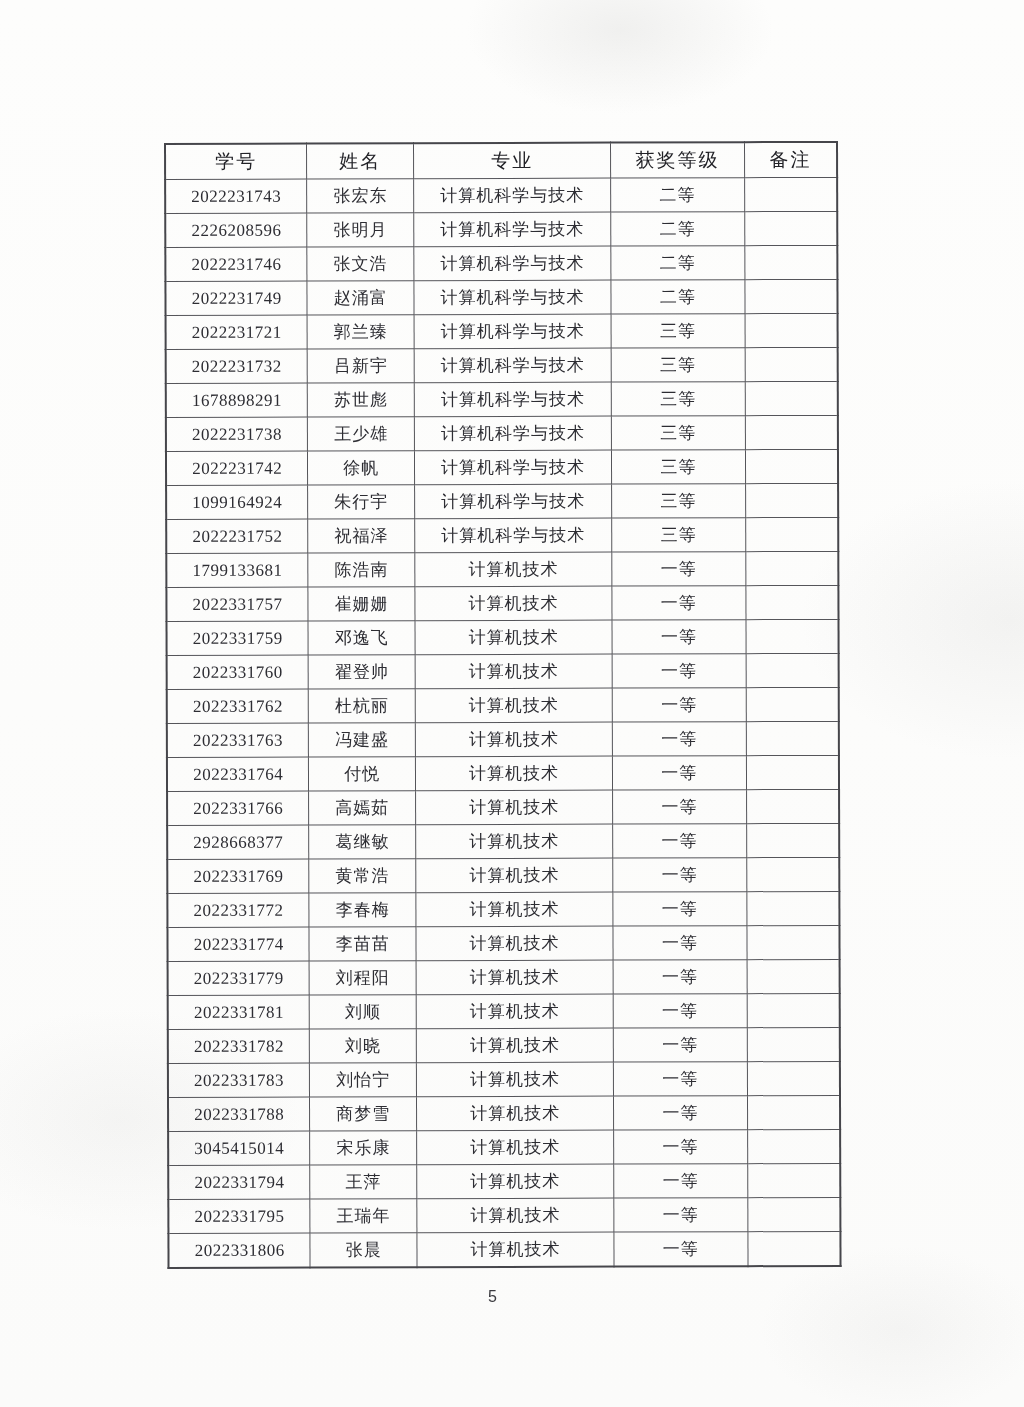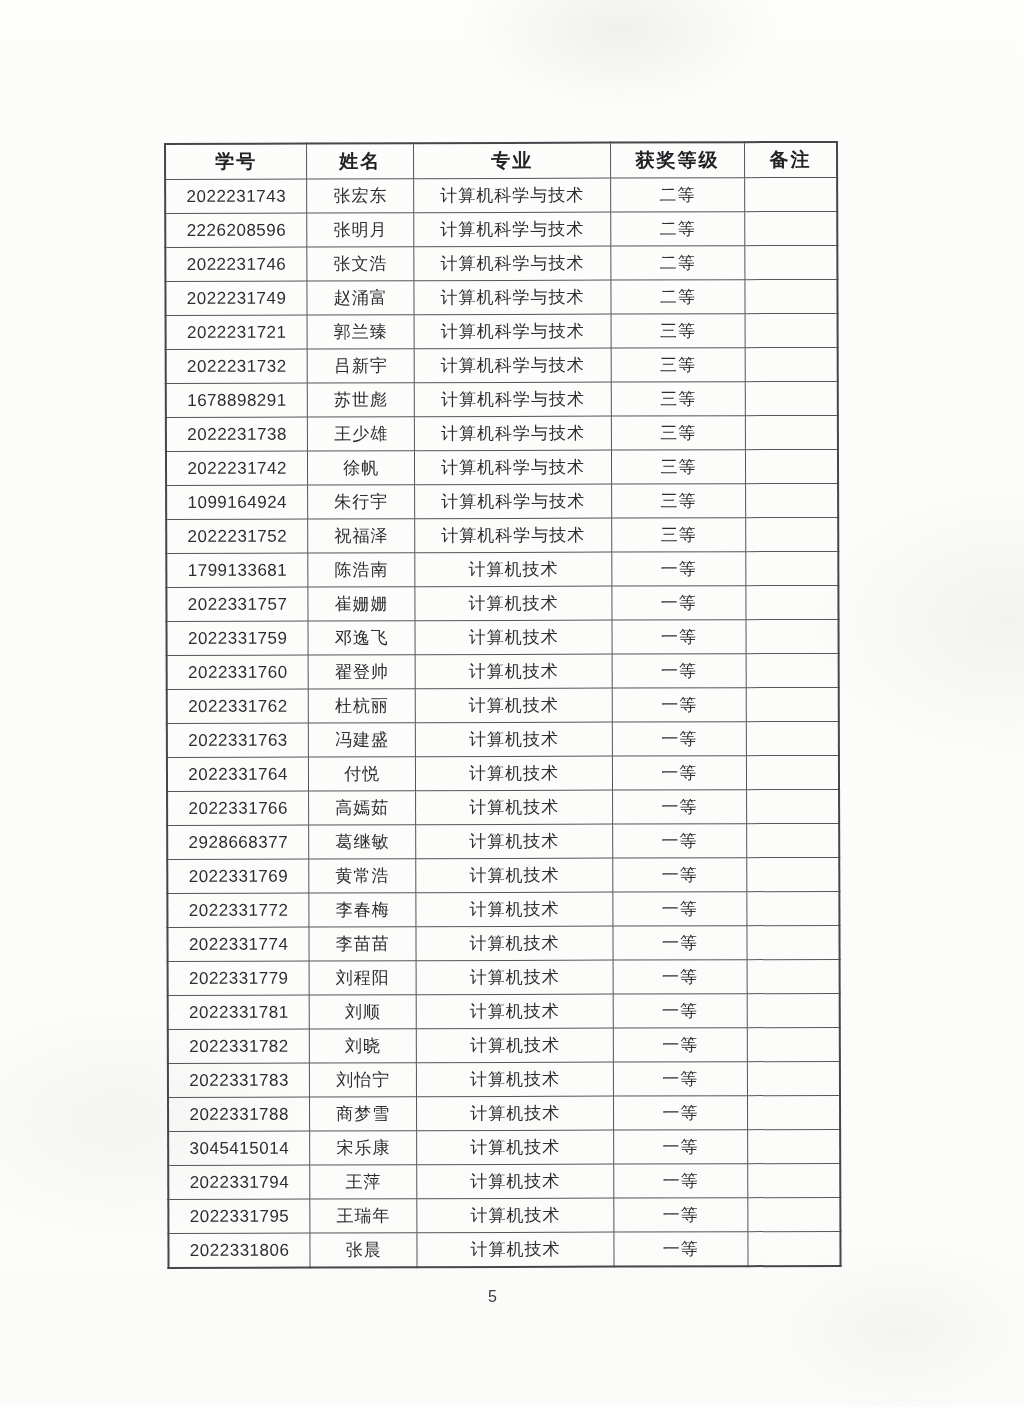--- a/index.html
+++ b/index.html
@@ -47,33 +47,33 @@
     padding: 0;
     overflow: hidden;
     white-space: nowrap;
   }
   table.award-table {
     border: 2px solid #46464b;
   }
   table.award-table th {
     height: 34px;
     font-size: 19px;
-    font-weight: 700;
+    font-weight: 400;
     letter-spacing: 2px;
     color: #222227;
   }
   table.award-table td {
     height: 33px;
     font-size: 17px;
     color: #2d2d33;
   }
   td.cell-id {
     font-size: 19px;
     letter-spacing: 0.5px;
-    font-family: Liberation Sans, sans-serif;
+    font-family: Liberation Serif, serif;
   }
   td.cell-name, td.cell-major, td.cell-award {
     letter-spacing: 1px;
   }
   .page-number {
     position: absolute;
     left: 488px;
     top: 1288px;
     font-size: 16px;
     color: #3a3a3f;

